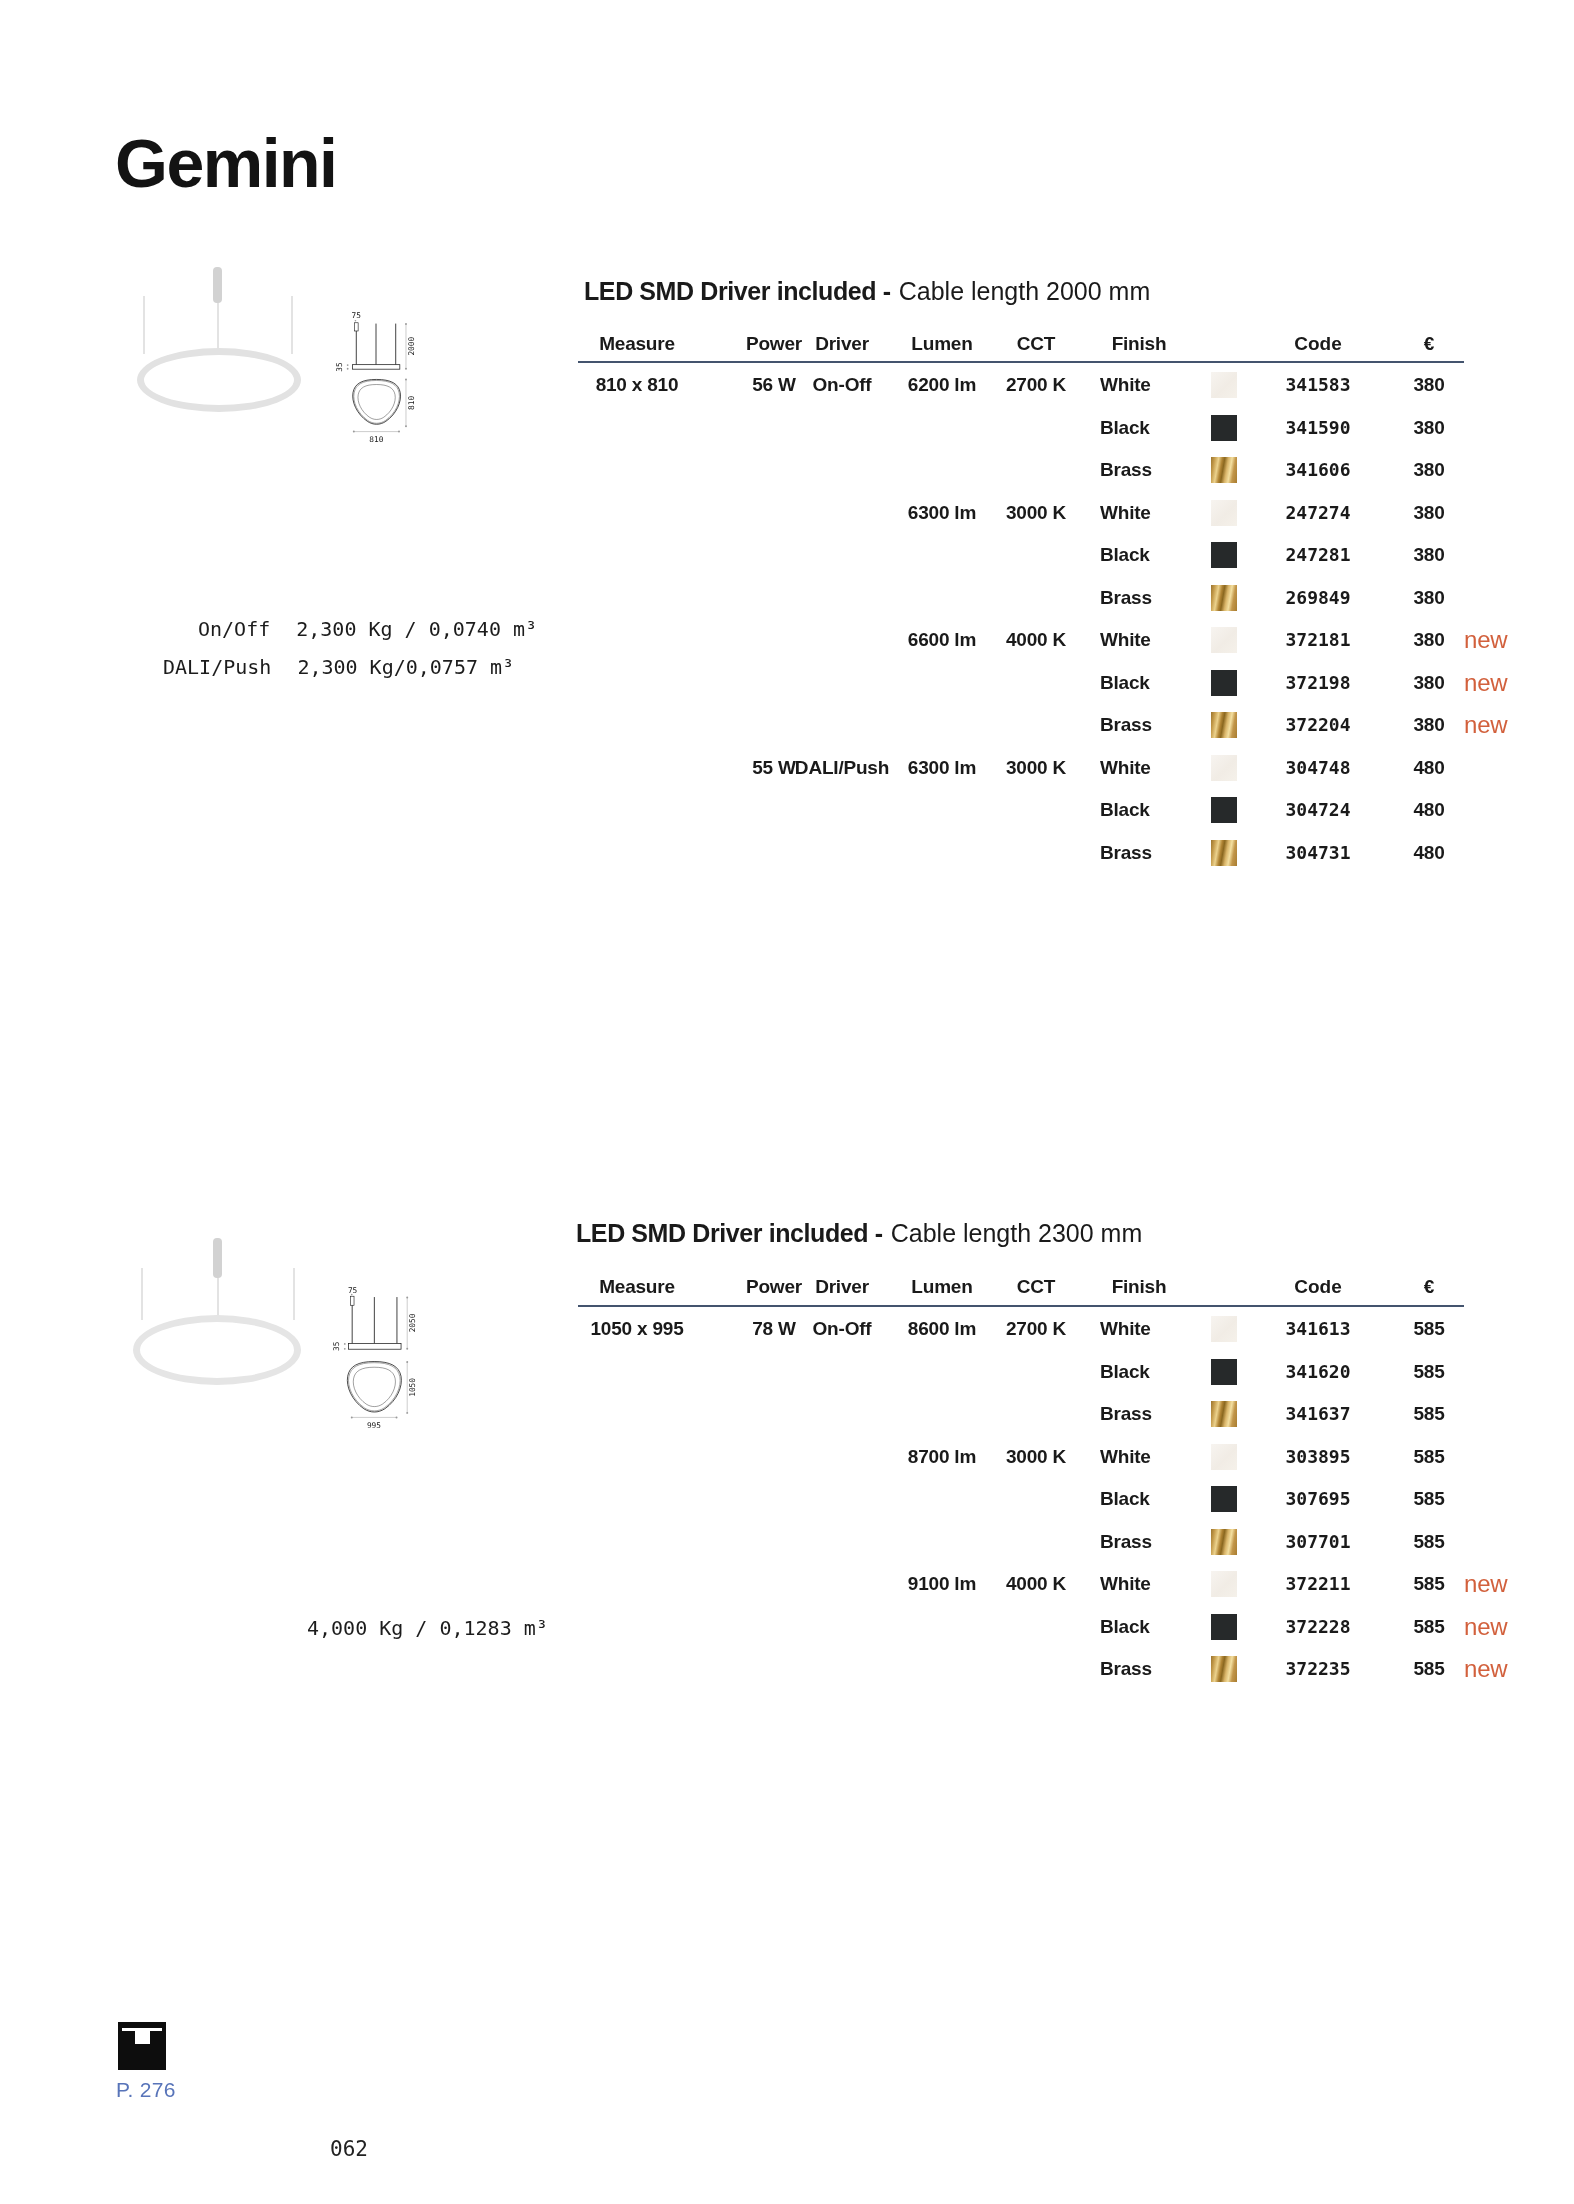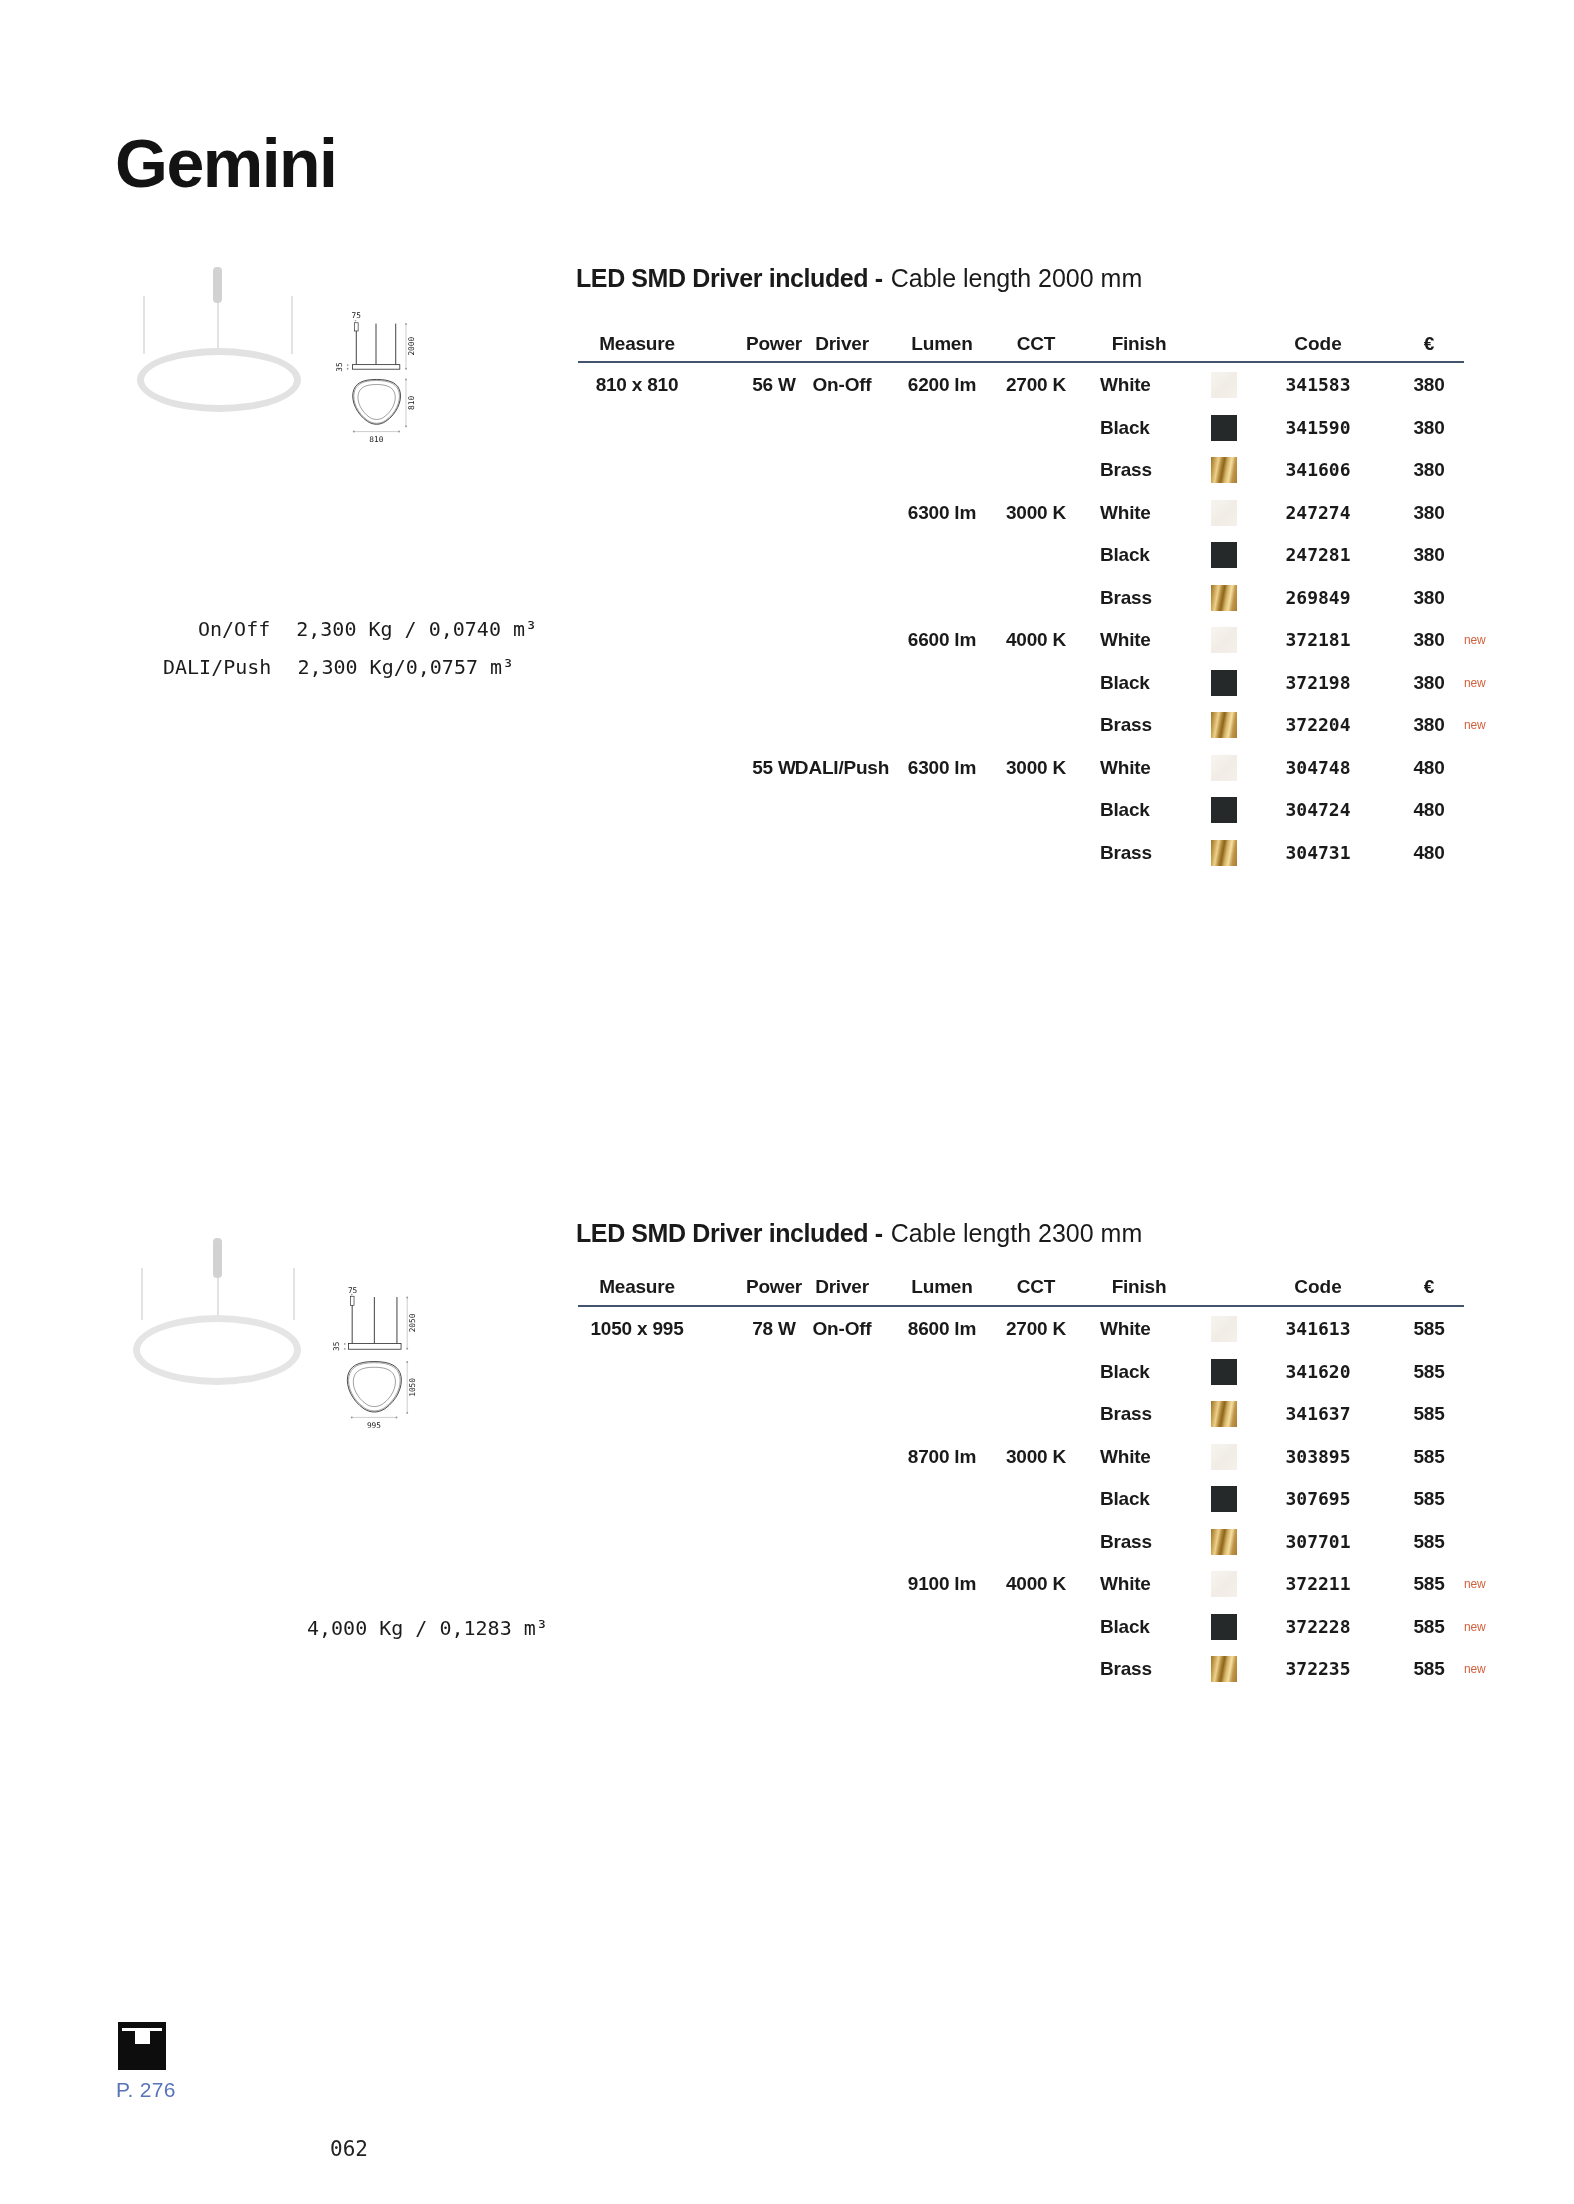--- a/index.html
+++ b/index.html
@@ -24,21 +24,21 @@
   .c-measure{left:582px;width:110px;text-align:center;}
   .c-power  {left:719px;width:110px;text-align:center;}
   .c-driver {left:787px;width:110px;text-align:center;}
   .c-lumen  {left:887px;width:110px;text-align:center;}
   .c-cct    {left:981px;width:110px;text-align:center;}
   .c-finish {left:1100px;width:90px;text-align:left;}
   .c-finish-h{left:1084px;width:110px;text-align:center;}
   .c-code   {left:1263px;width:110px;text-align:center;
              font-family:"DejaVu Sans Mono",monospace;font-size:18px;letter-spacing:0;}
   .c-price  {left:1374px;width:110px;text-align:center;}
-  .c-new    {left:1464px;width:70px;text-align:left;font-weight:400;font-size:12px;color:#d2603c;}
+  .c-new    {left:1464px;width:70px;text-align:left;font-weight:400;font-size:24px;color:#d2603c;}
   .swatch{position:absolute;left:1211px;top:0;width:26px;height:26px;}
   .sw-white{background:linear-gradient(135deg,#f7f4f0 0%,#f1ece5 55%,#f5f1ea 100%);}
   .sw-black{background:#26292a;}
   .sw-brass{background:linear-gradient(100deg,#9a742f 0%,#c39a4a 12%,#ecd28d 26%,#b08434 38%,
             #8a671f 46%,#d9b468 58%,#f3dfa0 70%,#c2964a 82%,#a87c2f 100%);}
 
   
   .mono{font-family:"DejaVu Sans Mono",monospace;}
   .weight-line{position:absolute;display:flex;gap:26px;font-size:20px;color:#1c1c1c;white-space:nowrap;}
 
@@ -107,21 +107,21 @@
 
   <div class="weight-line mono" style="left:198px;top:617px;">
     <span>On/Off</span>
     <span>2,300 Kg / 0,0740 m³</span>
   </div>
   <div class="weight-line mono" style="left:163px;top:655px;">
     <span>DALI/Push</span>
     <span>2,300 Kg/0,0757 m³</span>
   </div>
 
-  <div class="sec-title" style="top:264px;">
+  <div class="sec-title" style="top:277px;margin-left:8px;">
     <b>LED SMD  Driver included -</b><span class="rest">Cable length 2000 mm</span>
   </div>
   <div class="thead" style="top:331px;">
     <div class="cell c-measure">Measure</div>
     <div class="cell c-power">Power</div>
     <div class="cell c-driver">Driver</div>
     <div class="cell c-lumen">Lumen</div>
     <div class="cell c-cct">CCT</div>
     <div class="cell c-finish-h">Finish</div>
     <div class="cell c-code" style="font-family:'Liberation Sans',sans-serif;font-size:19px;">Code</div>

